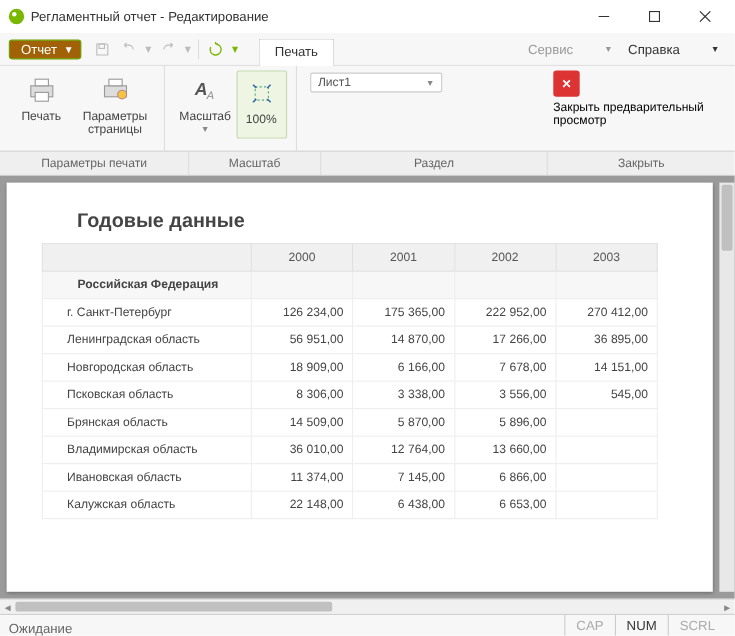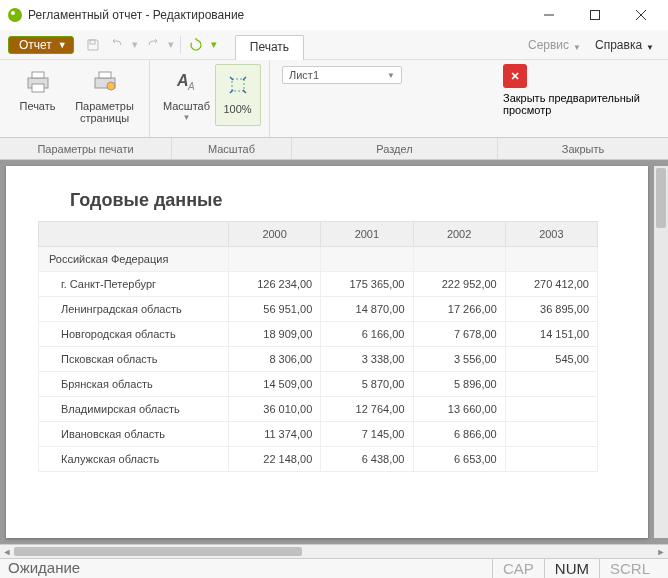--- a/index.html
+++ b/index.html
@@ -13,21 +13,21 @@
 
 .menubar { height: 30px; background: #f7f7f7; display: flex; align-items: center; padding: 0 8px; border-bottom: 1px solid #e0e0e0; gap: 2px; }
 .report-btn { background: #a16207; color: #fff; height: 18px; padding: 0 6px 0 10px; border-radius: 3px; display: flex; align-items: center; font-size: 12px; border: 1px solid #6aa200; }
 .report-btn .chev { margin-left: 6px; font-size: 9px; }
 .quick { display: flex; align-items: center; gap: 2px; margin-left: 6px; }
 .qbtn { width: 22px; height: 22px; display: flex; align-items: center; justify-content: center; color: #bbb; border-radius: 2px; }
 .qbtn.enabled { color: #666; }
 .qdiv { width: 1px; height: 18px; background: #ddd; margin: 0 2px; }
 .tab { background: #fff; border: 1px solid #ccc; border-bottom: none; padding: 4px 14px 6px; margin-left: 14px; font-size: 12px; color: #333; border-radius: 2px 2px 0 0; position: relative; top: 3px; }
 .menubar .spacer { flex: 1; }
-.menuitem { color: #999; font-size: 12px; padding: 2px 6px; display: flex; align-items: flex-end; }
+.menuitem { color: #999; font-size: 12px; padding: 2px 6px; display: flex; align-items: center; gap: 24px; }
 .menuitem .chev { font-size: 8px; margin-left: 4px; }
 .menuitem.link { color: #333; }
 
 .ribbon { height: 78px; background: #f7f7f7; display: flex; border-bottom: 1px solid #ccc; }
 .rgroup { border-right: 1px solid #ddd; display: flex; flex-direction: column; align-items: center; padding: 4px 6px 2px; }
 .rgroup .bigbtn { display: flex; flex-direction: column; align-items: center; width: 60px; padding: 2px; border-radius: 2px; text-align: center; font-size: 11px; color: #444; line-height: 12px; }
 .rgroup .zoom { border: 1px solid #c5d8b0; background: #eef6e3; padding: 4px; border-radius: 2px; text-align: center; }
 .rgroup .row { display: flex; }
 .rgroup .iconbox { width: 32px; height: 32px; display: flex; align-items: center; justify-content: center; margin-bottom: 2px; }
 
@@ -36,28 +36,28 @@
 
 .preview-area { flex: 1; background: #9a9a9a; padding: 6px; position: relative; overflow:hidden;}
 .vscroll { position: absolute; top: 6px; bottom: 6px; right: 0; width: 14px; background: #e8e8e8; }
 .vscroll .thumb { position: absolute; left: 2px; right: 2px; top: 2px; height: 60px; background: #c0c0c0; border-radius: 2px; }
 .paper { background: #fff; height: 100%; margin-right: 14px; padding: 24px 32px; overflow: hidden; box-shadow: 0 1px 3px rgba(0,0,0,0.3); }
 .report-title { font-size: 18px; font-weight: bold; color: #444; margin: 0 0 10px 32px; }
 .rtable { width: 560px; border-collapse: collapse; background:#fff; font-size: 11px; }
 .rtable th { background: #f0f0f0; border: 1px solid #e0e0e0; padding: 6px 8px; text-align: center; font-weight: normal; color:#555; }
 .rtable td { border: 1px solid #eee; padding: 6px 8px; text-align: right; color:#444; }
 .rtable td.name { text-align: left; padding-left: 22px; }
-.rtable tr.group td { background: #f7f7f7; text-align:left; font-weight:normal; padding-left:10px; }
+.rtable tr.group td { background: #f7f7f7; text-align:center; font-weight:bold; padding-left:10px; }
 
 .hscroll { height: 14px; background: #f0f0f0; display: flex; border-top:1px solid #ccc; }
 .hscroll .arrow { width: 14px; display:flex; align-items:center; justify-content:center; color:#888; font-size:9px; }
 .hscroll .track { flex:1; position:relative; }
 .hscroll .thumb { position:absolute; left:0; top:2px; bottom:2px; width:45%; background:#c0c0c0; border-radius:2px; }
 
-.statusbar { height: 20px; background: #f7f7f7; border-top: 1px solid #ccc; display:flex; align-items:flex-start; padding:0 8px; font-size:15px; color:#666; }
+.statusbar { height: 20px; background: #f7f7f7; border-top: 1px solid #ccc; display:flex; align-items:flex-end; padding:0 8px; font-size:12px; color:#666; }
 .statusbar .spacer { flex:1; }
 .statcell { border-left:1px solid #ccc; padding:0 10px; height:100%; display:flex; align-items:center; color:#aaa; }
 .statcell.solid { color:#333; }
 
 .sheet-dd { border:1px solid #ccc; background:#fff; height:18px; width:120px; display:flex; align-items:center; padding:0 6px; border-radius:2px; font-size:11px; color:#555; margin-left:6px; }
 .sheet-dd .spacer{flex:1;}
 .closepv {width:160px;}
 .sectiongrp{flex:1; display:flex; align-items:flex-start; padding:6px;}
 .closgrp{width:170px; display:flex; flex-direction:column; align-items:center; padding:4px;}
 .closeicon{width:24px;height:24px;background:#d33;border-radius:3px;display:flex;align-items:center;justify-content:center;color:#fff;font-weight:bold;margin-bottom:4px;}

